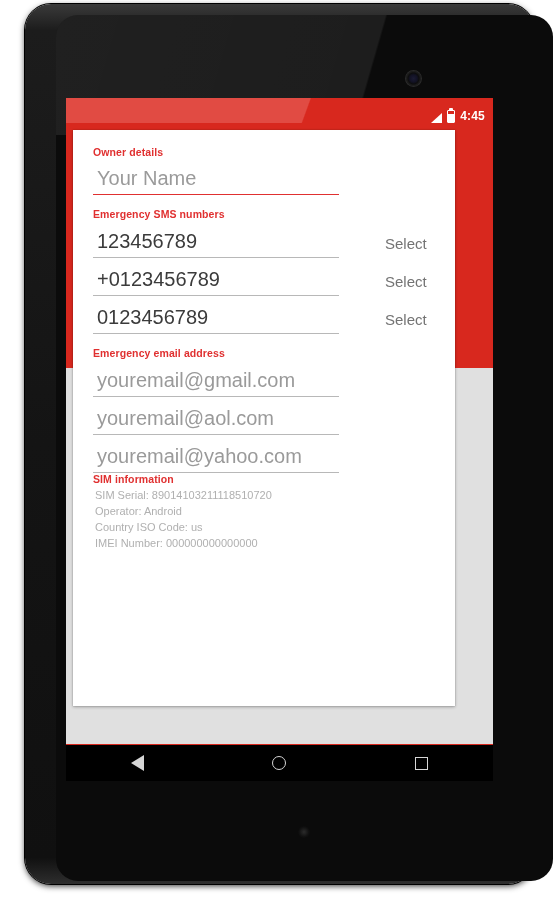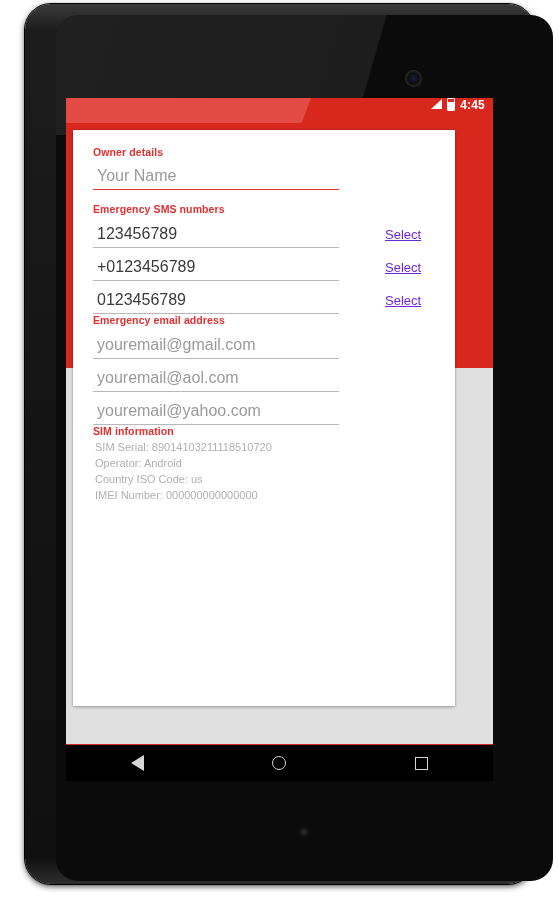--- a/index.html
+++ b/index.html
@@ -82,21 +82,21 @@
     height: 25px;
     background: #d32f2f;
     background: linear-gradient(110deg, #e14b43 0%, #e14b43 56%, #d8281e 56.3%, #d8281e 100%);
   }
   #status-right {
     position: absolute;
     right: 8px;
     top: 0;
     height: 25px;
     display: flex;
-    align-items: flex-start;
+    align-items: flex-end;
     gap: 5px;
   }
   .status-time {
     color: #ffffff;
     font-size: 12px;
     font-weight: bold;
     letter-spacing: 0.2px;
   }
   .signal-icon {
     width: 12px;
@@ -177,43 +177,42 @@
   }
 
   .field-row {
     display: flex;
     align-items: flex-end;
   }
   .text-field {
     flex: 0 0 auto;
     width: 246px;
     padding: 7px 2px 4px 4px;
-    font-size: 16px;
+    font-size: 20px;
     color: #3b3b3b;
     border: none;
     border-bottom: 1.3px solid #b8b8b8;
     background: transparent;
     outline: none;
     font-family: "Liberation Sans", sans-serif;
     box-sizing: border-box;
   }
   .text-field.focused {
     border-bottom: 1.6px solid #e03030;
     color: #4a4a4a;
   }
   .text-field::placeholder { color: #9a9a9a; }
 
   .select-link {
-    color: #6d28d9;
-    font-size: 13px;
+    color: #737373;
+    font-size: 15px;
     margin-left: 46px;
     padding-bottom: 6px;
     cursor: pointer;
     user-select: none;
-    text-decoration: underline;
   }
 
   .sms-row { margin-top: 3px; }
   .email-row { margin-top: 3px; }
 
   .sim-line {
     color: #b0b0b0;
     font-size: 11px;
     line-height: 16px;
     padding-left: 2px;
@@ -330,21 +329,21 @@
       <div class="field-row sms-row">
         <input class="text-field" type="text" value="+0123456789" style="">
         <span class="select-link">Select</span>
       </div>
 
       <div class="field-row sms-row">
         <input class="text-field" type="text" value="0123456789" style="">
         <span class="select-link">Select</span>
       </div>
 
-      <div class="section-header" style="">Emergency email address</div>
+      <div class="section-header" style="margin-top:13px;">Emergency email address</div>
 
       <div class="field-row email-row">
         <input class="text-field" type="text" placeholder="youremail@gmail.com" style="">
       </div>
       <div class="field-row email-row">
         <input class="text-field" type="text" placeholder="youremail@aol.com" style="">
       </div>
       <div class="field-row email-row">
         <input class="text-field" type="text" placeholder="youremail@yahoo.com" style="">
       </div>

